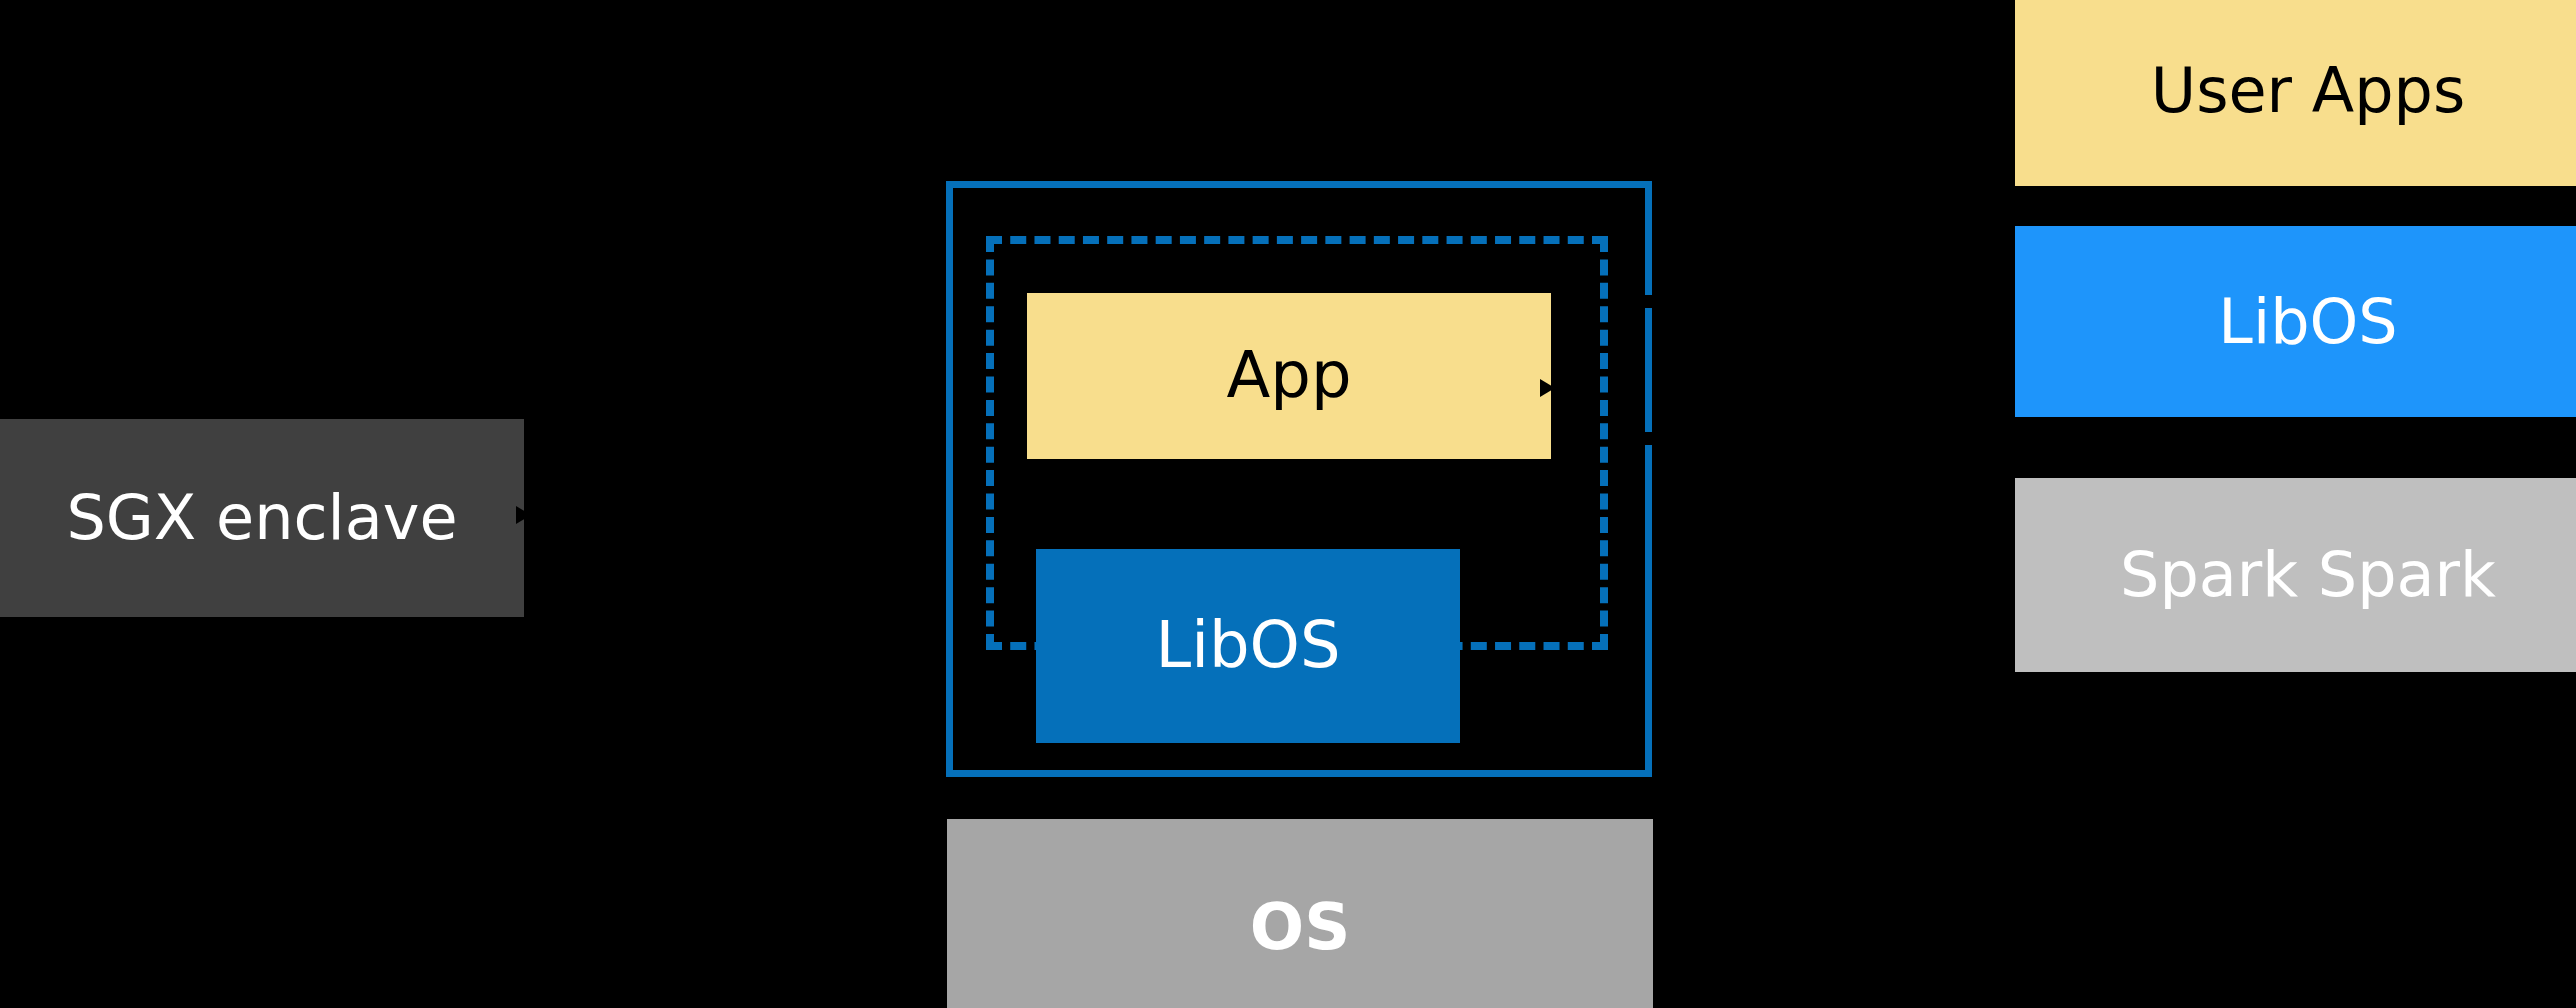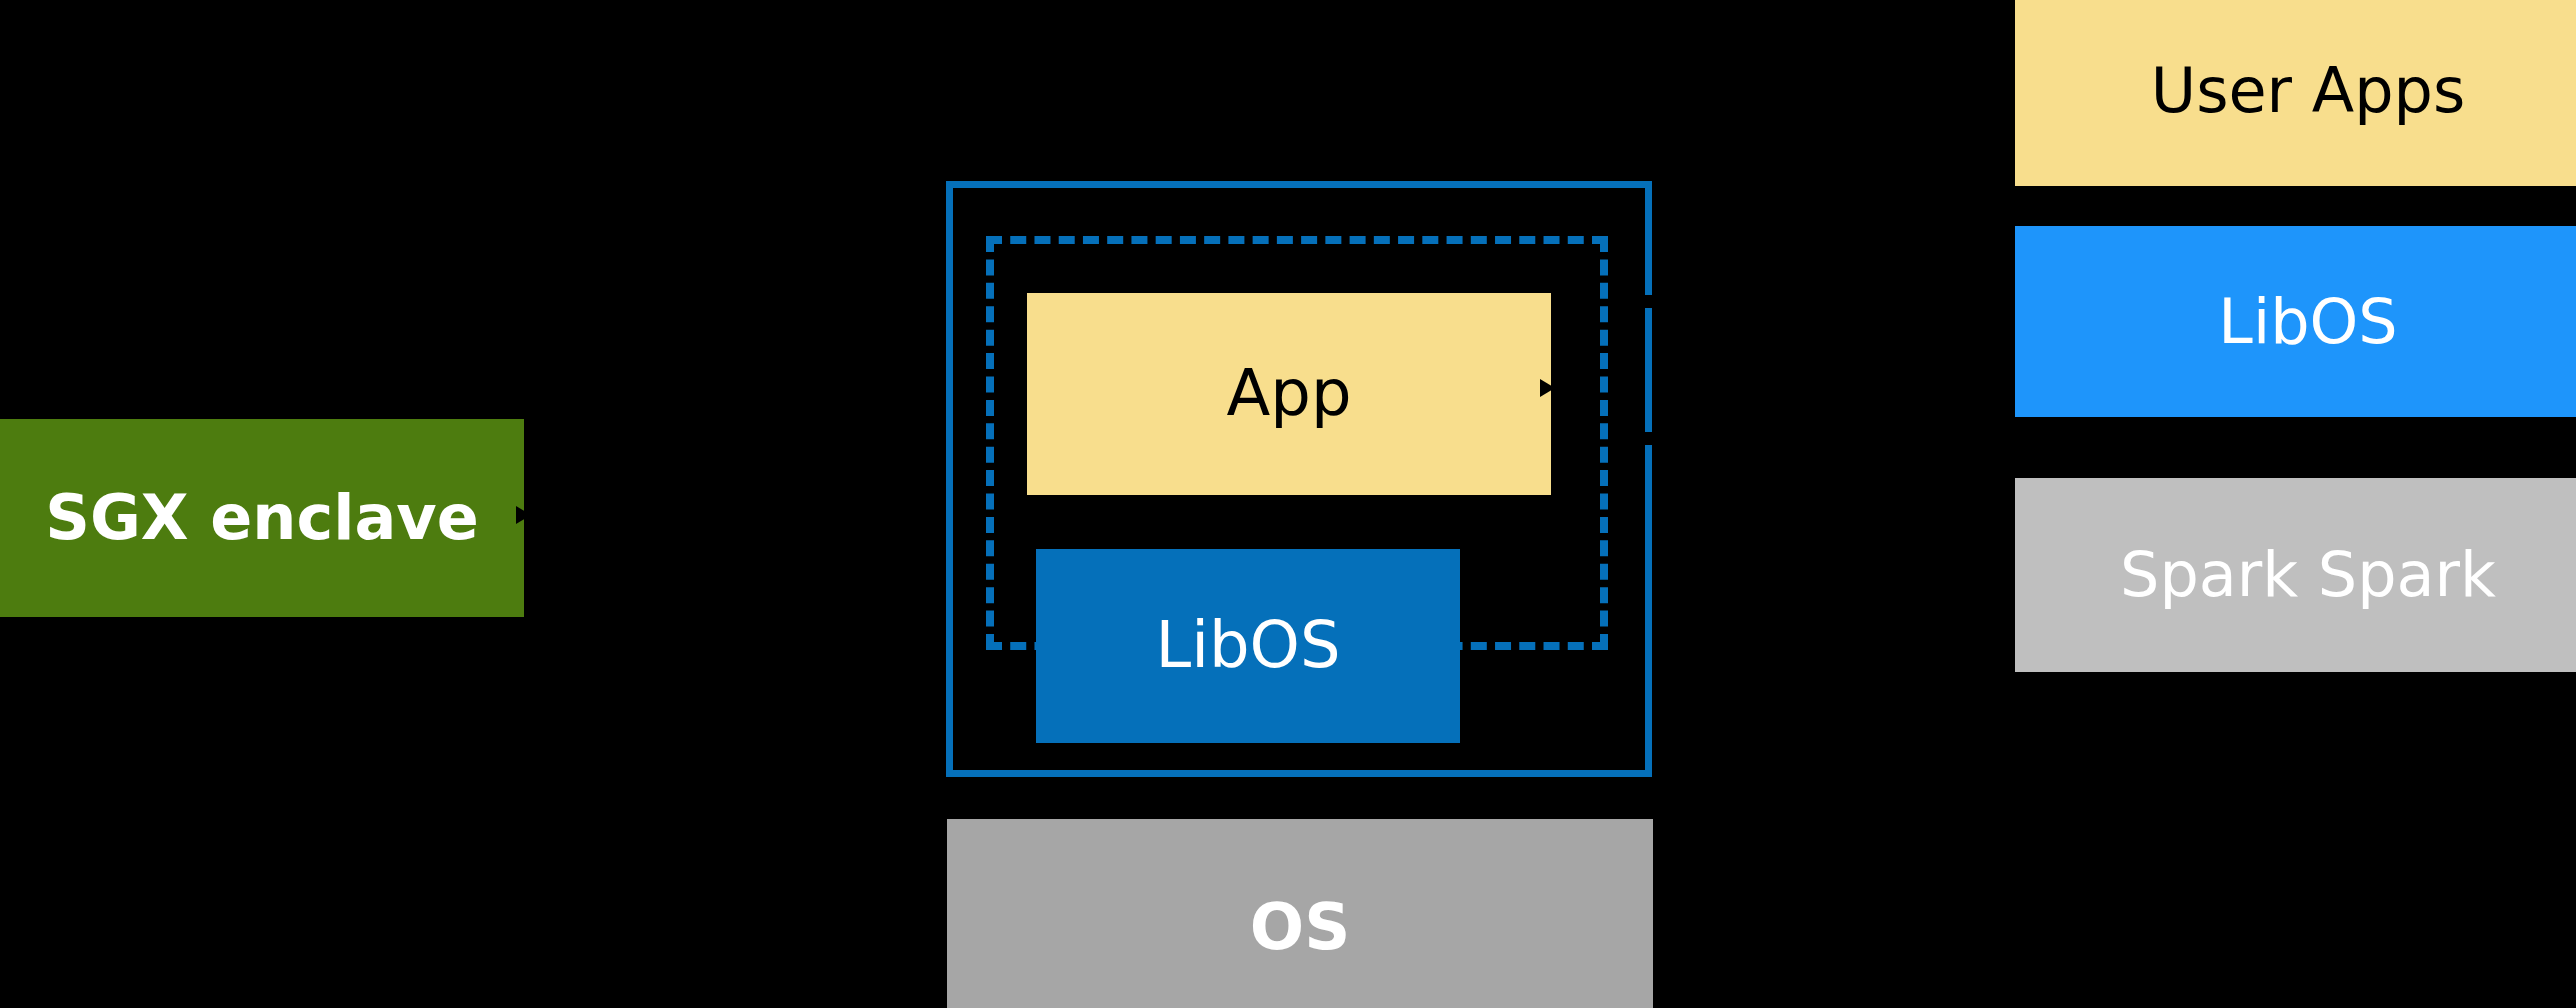--- a/index.html
+++ b/index.html
@@ -32,24 +32,24 @@
   .box-label {
     display: block;
   }
 
   
   #sgx-enclave-box {
     left: 0px;
     top: 419px;
     width: 524px;
     height: 198px;
-    background: #4d7c0f;
+    background: #404040;
     color: #FFFFFF;
     font-size: 62px;
-    font-weight: 700;
+    font-weight: 400;
   }
 
   
   #enclave-outer-frame {
     position: absolute;
     left: 946px;
     top: 181px;
     width: 706px;
     height: 596px;
     border: 7.5px solid #0570BA;
@@ -63,21 +63,21 @@
     width: 622px;
     height: 414px;
     border: 8.4px dashed #0570BA;
     box-sizing: border-box;
     background: transparent;
   }
   #app-box {
     left: 1027px;
     top: 293px;
     width: 524px;
-    height: 202px;
+    height: 166px;
     background: #F8DE8D;
     color: #000000;
     font-size: 64px;
     font-weight: 400;
   }
   #libos-box {
     left: 1036px;
     top: 549px;
     width: 424px;
     height: 194px;

